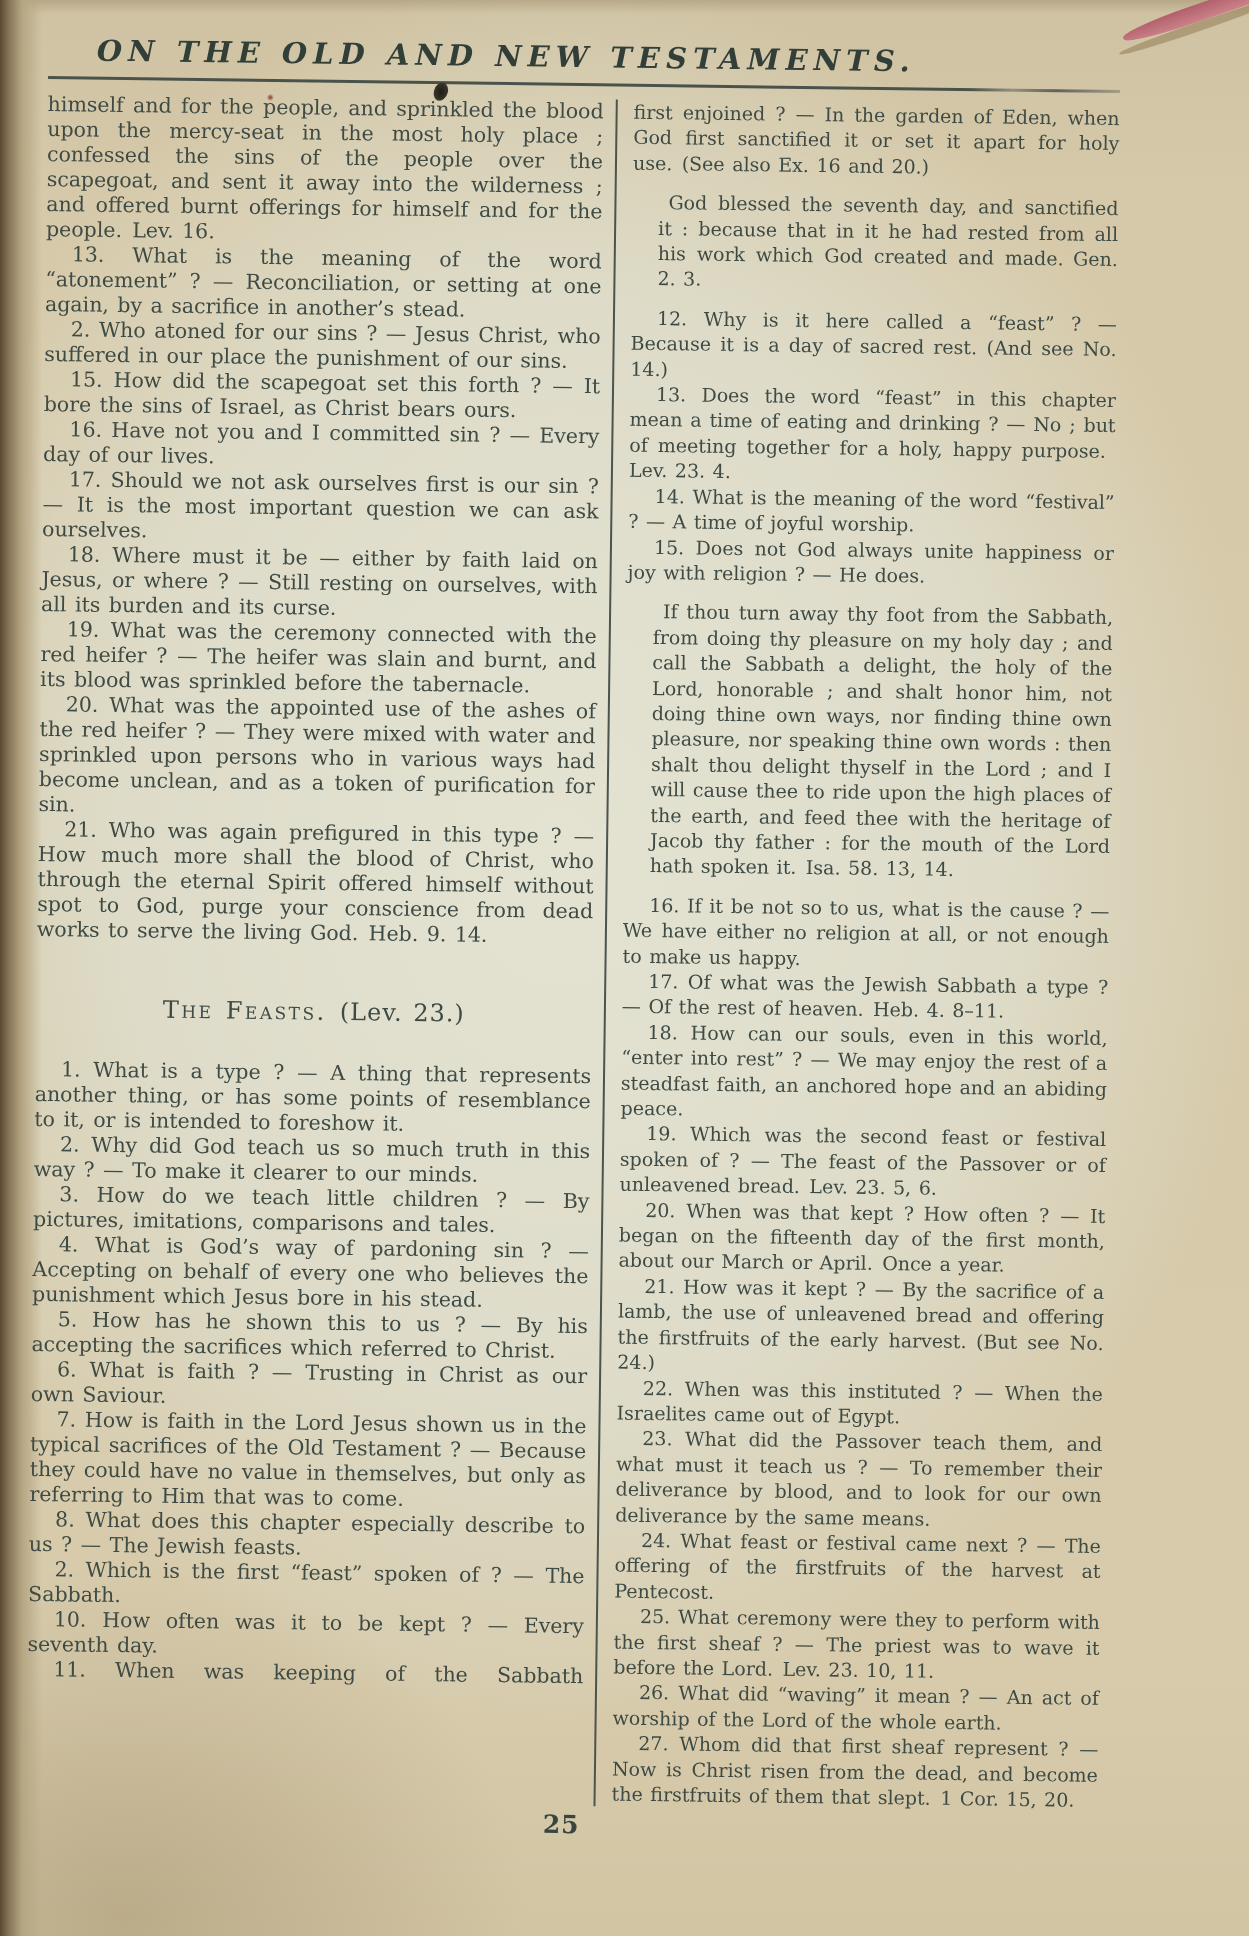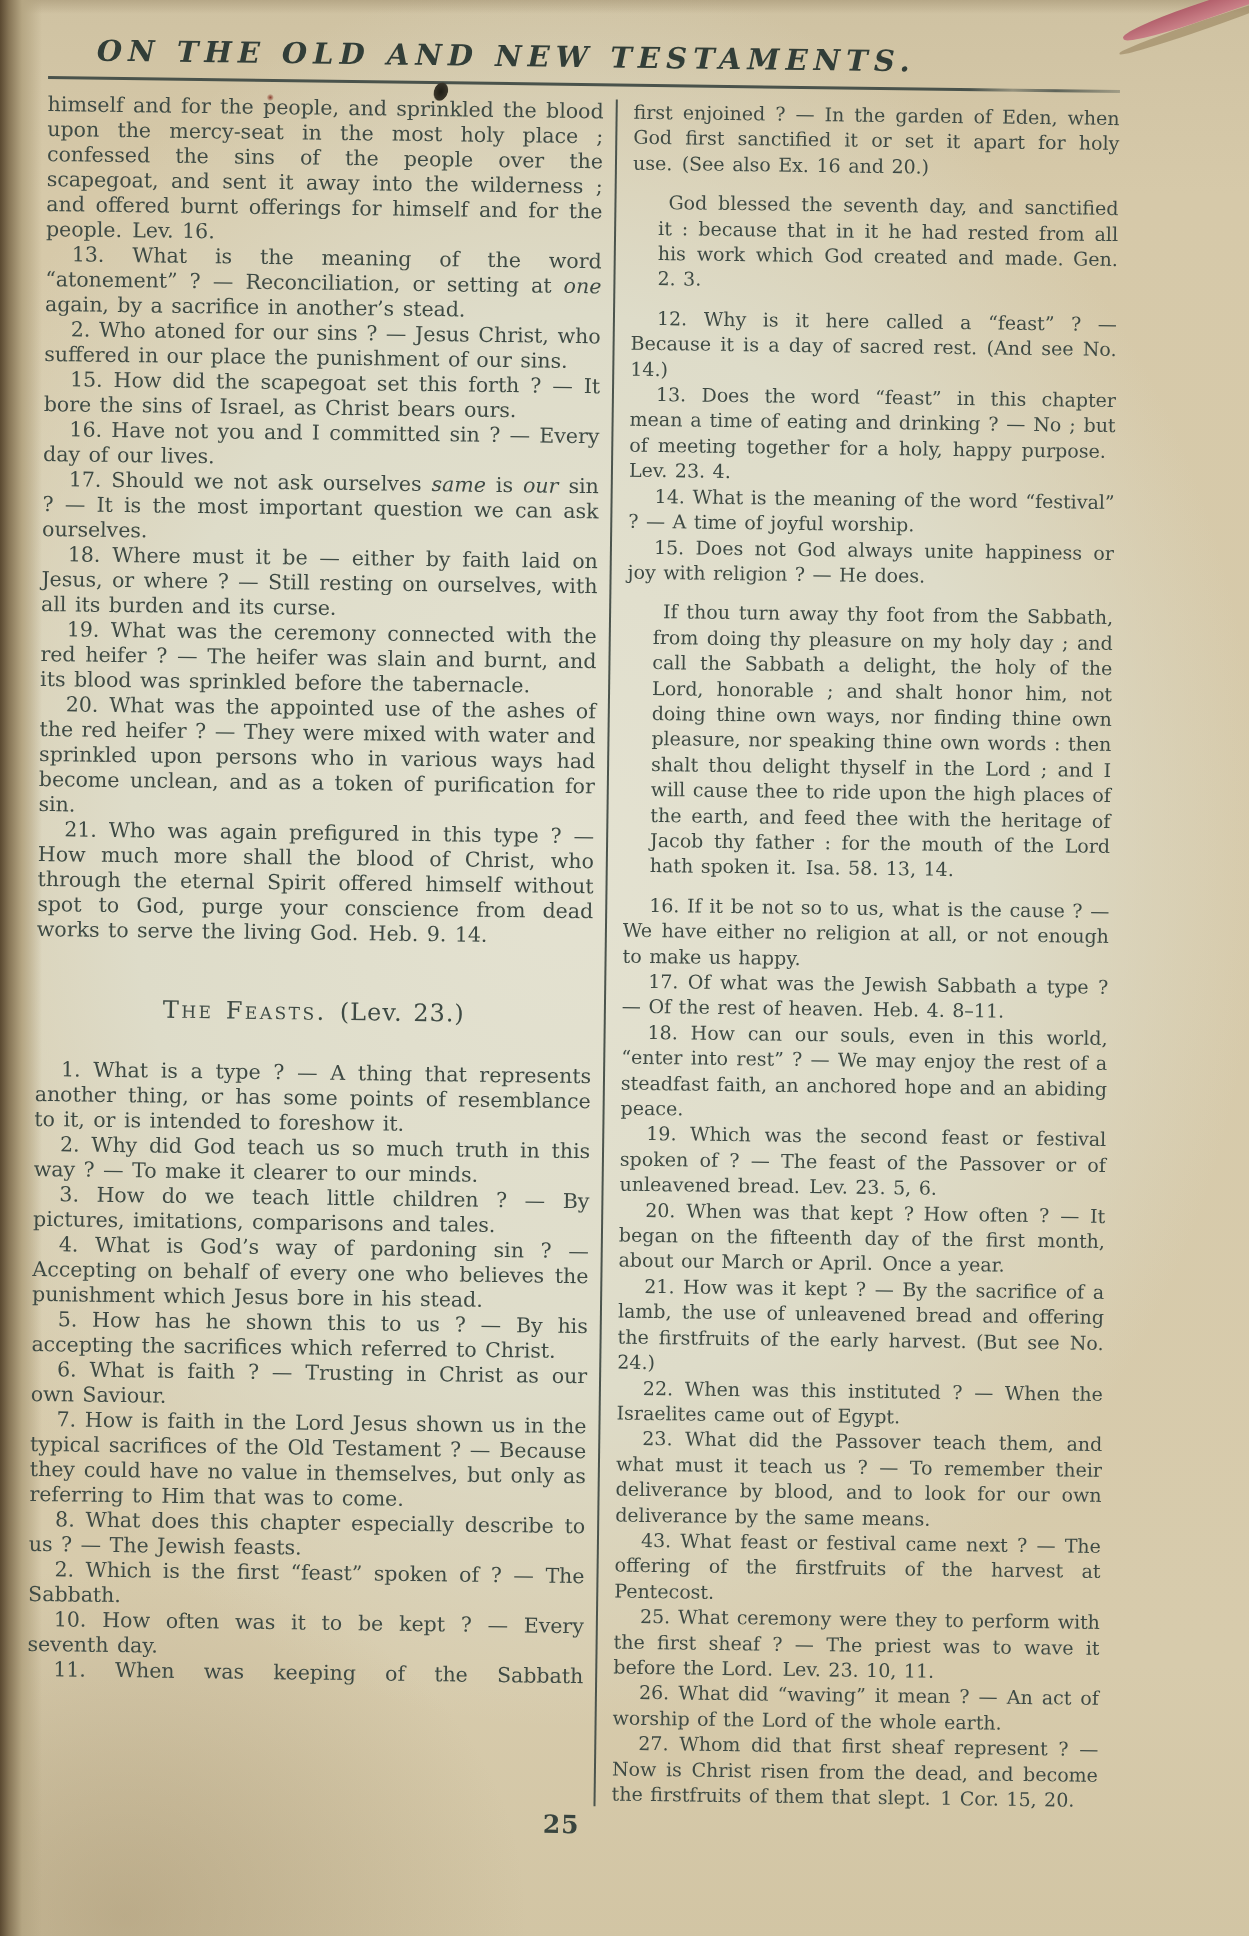--- a/index.html
+++ b/index.html
@@ -50,21 +50,21 @@
   p.para { margin:0; }
   p.question { text-indent:26px; }
   p.flow { text-indent:0; }
   p.stretch { text-align-last:justify; }
   p.quote { margin:14px 0 14px 26px; text-indent:10px; }
   p.heading {
     text-align:center; text-indent:0; margin:54px 0 36px;
     font-size:24px; letter-spacing:1px;
   }
   .sc { font-variant:small-caps; letter-spacing:2.5px; }
-  .it { font-style:italic; }
+  .it { }
   .page-number {
     text-align:center; margin-top:4px;
     font-size:25px; font-weight:bold; letter-spacing:1px; color:#39453f;
   }
   .ink-blot {
     position:absolute; left:386px; top:44px; width:14px; height:19px;
     background:radial-gradient(#1f1d15 0%, #383428 65%, rgba(56,52,40,0) 78%);
     border-radius:55% 45% 60% 40%; transform:rotate(14deg);
   }
   .red-speck {
@@ -85,21 +85,21 @@
     <div class="red-speck"></div>
     <div class="header-rule"></div>
 
     <div class="columns">
       <div class="col-left">
           <p class="para flow"><span>himself and for the people, and sprinkled the blood upon the mercy-seat in the most holy place ; confessed the sins of the people over the scapegoat, and sent it away into the wilderness ; and offered burnt offerings for himself and for the people. Lev. 16.</span></p>
           <p class="para question"><span>13. What is the meaning of the word “atonement” ? — Reconciliation, or setting at </span><span class="it">one</span><span> again, by a sacrifice in another’s stead.</span></p>
           <p class="para question"><span>2. Who atoned for our sins ? — Jesus Christ, who suffered in our place the punishment of our sins.</span></p>
           <p class="para question"><span>15. How did the scapegoat set this forth ? — It bore the sins of Israel, as Christ bears ours.</span></p>
           <p class="para question"><span>16. Have not you and I committed sin ? — Every day of our lives.</span></p>
-          <p class="para question"><span>17. Should we not ask ourselves </span><span class="it">same</span><span> is </span><span class="it">our</span><span> sin ? — It is the most important question we can ask ourselves.</span></p>
+          <p class="para question"><span>17. Should we not ask ourselves </span><span class="it">first</span><span> is </span><span class="it">our</span><span> sin ? — It is the most important question we can ask ourselves.</span></p>
           <p class="para question"><span>18. Where must it be — either by faith laid on Jesus, or where ? — Still resting on ourselves, with all its burden and its curse.</span></p>
           <p class="para question"><span>19. What was the ceremony connected with the red heifer ? — The heifer was slain and burnt, and its blood was sprinkled before the tabernacle.</span></p>
           <p class="para question"><span>20. What was the appointed use of the ashes of the red heifer ? — They were mixed with water and sprinkled upon persons who in various ways had become unclean, and as a token of purification for sin.</span></p>
           <p class="para question"><span>21. Who was again prefigured in this type ? — How much more shall the blood of Christ, who through the eternal Spirit offered himself without spot to God, purge your conscience from dead works to serve the living God. Heb. 9. 14.</span></p>
           <p class="para heading"><span class="sc">The Feasts.</span><span> (Lev. 23.)</span></p>
           <p class="para question"><span>1. What is a type ? — A thing that represents another thing, or has some points of resemblance to it, or is intended to foreshow it.</span></p>
           <p class="para question"><span>2. Why did God teach us so much truth in this way ? — To make it clearer to our minds.</span></p>
           <p class="para question"><span>3. How do we teach little children ? — By pictures, imitations, comparisons and tales.</span></p>
           <p class="para question"><span>4. What is God’s way of pardoning sin ? — Accepting on behalf of every one who believes the punishment which Jesus bore in his stead.</span></p>
           <p class="para question"><span>5. How has he shown this to us ? — By his accepting the sacrifices which referred to Christ.</span></p>
@@ -120,21 +120,21 @@
           <p class="para question"><span>15. Does not God always unite happiness or joy with religion ? — He does.</span></p>
           <p class="para quote"><span>If thou turn away thy foot from the Sabbath, from doing thy pleasure on my holy day ; and call the Sabbath a delight, the holy of the Lord, honorable ; and shalt honor him, not doing thine own ways, nor finding thine own pleasure, nor speaking thine own words : then shalt thou delight thyself in the Lord ; and I will cause thee to ride upon the high places of the earth, and feed thee with the heritage of Jacob thy father : for the mouth of the Lord hath spoken it. Isa. 58. 13, 14.</span></p>
           <p class="para question"><span>16. If it be not so to us, what is the cause ? — We have either no religion at all, or not enough to make us happy.</span></p>
           <p class="para question"><span>17. Of what was the Jewish Sabbath a type ? — Of the rest of heaven. Heb. 4. 8–11.</span></p>
           <p class="para question"><span>18. How can our souls, even in this world, “enter into rest” ? — We may enjoy the rest of a steadfast faith, an anchored hope and an abiding peace.</span></p>
           <p class="para question"><span>19. Which was the second feast or festival spoken of ? — The feast of the Passover or of unleavened bread. Lev. 23. 5, 6.</span></p>
           <p class="para question"><span>20. When was that kept ? How often ? — It began on the fifteenth day of the first month, about our March or April. Once a year.</span></p>
           <p class="para question"><span>21. How was it kept ? — By the sacrifice of a lamb, the use of unleavened bread and offering the firstfruits of the early harvest. (But see No. 24.)</span></p>
           <p class="para question"><span>22. When was this instituted ? — When the Israelites came out of Egypt.</span></p>
           <p class="para question"><span>23. What did the Passover teach them, and what must it teach us ? — To remember their deliverance by blood, and to look for our own deliverance by the same means.</span></p>
-          <p class="para question"><span>43. What feast or festival came next ? — The offering of the firstfruits of the harvest at Pentecost.</span></p>
+          <p class="para question"><span>24. What feast or festival came next ? — The offering of the firstfruits of the harvest at Pentecost.</span></p>
           <p class="para question"><span>25. What ceremony were they to perform with the first sheaf ? — The priest was to wave it before the Lord. Lev. 23. 10, 11.</span></p>
           <p class="para question"><span>26. What did “waving” it mean ? — An act of worship of the Lord of the whole earth.</span></p>
           <p class="para question"><span>27. Whom did that first sheaf represent ? — Now is Christ risen from the dead, and become the firstfruits of them that slept. 1 Cor. 15, 20.</span></p>
         </div>
     </div>
 
     <div class="page-number">25</div>
   </div>
 </div>
 

